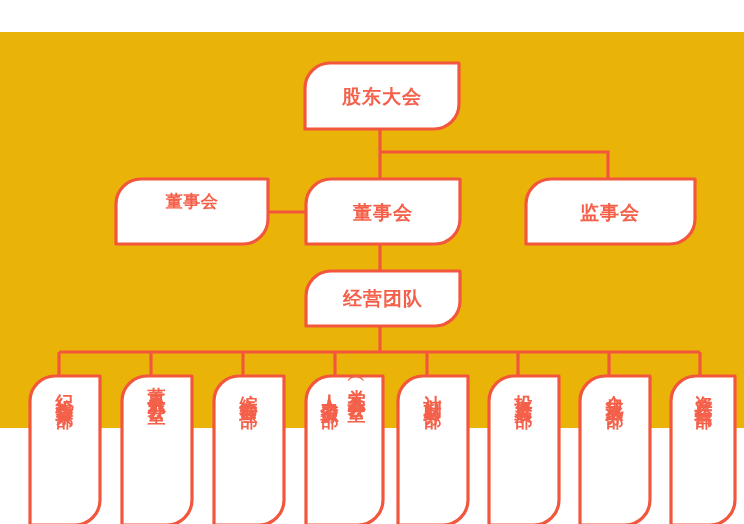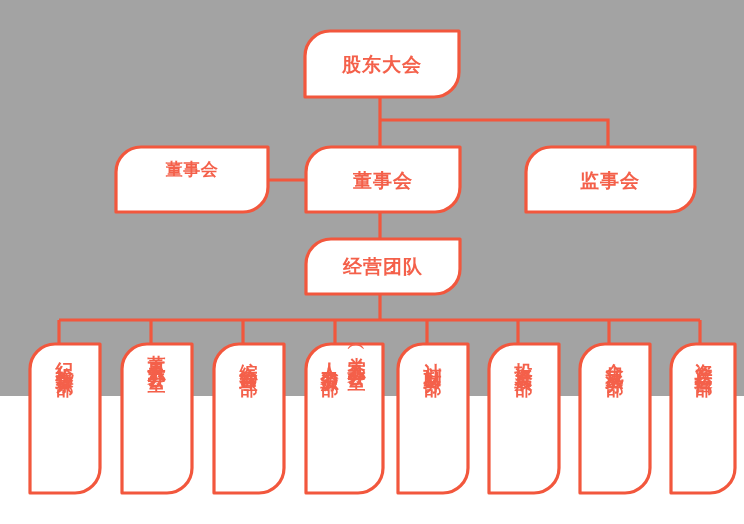--- a/index.html
+++ b/index.html
@@ -11,21 +11,22 @@
   body {
     width: 744px;
     height: 524px;
     overflow: hidden;
     font-family: "DejaVu Sans", "Liberation Sans", sans-serif;
   }
   #chart-root {
     position: relative;
     width: 744px;
     height: 396px;
-    background: #a3a3a3;
+    background: #eab308;
+    margin-top: 32px;
   }
   svg.org-svg {
     display: block;
     width: 744px;
     height: 524px;
   }
   .node-shape {
     fill: #ffffff;
     stroke: #F2573D;
     stroke-width: 3.2;

